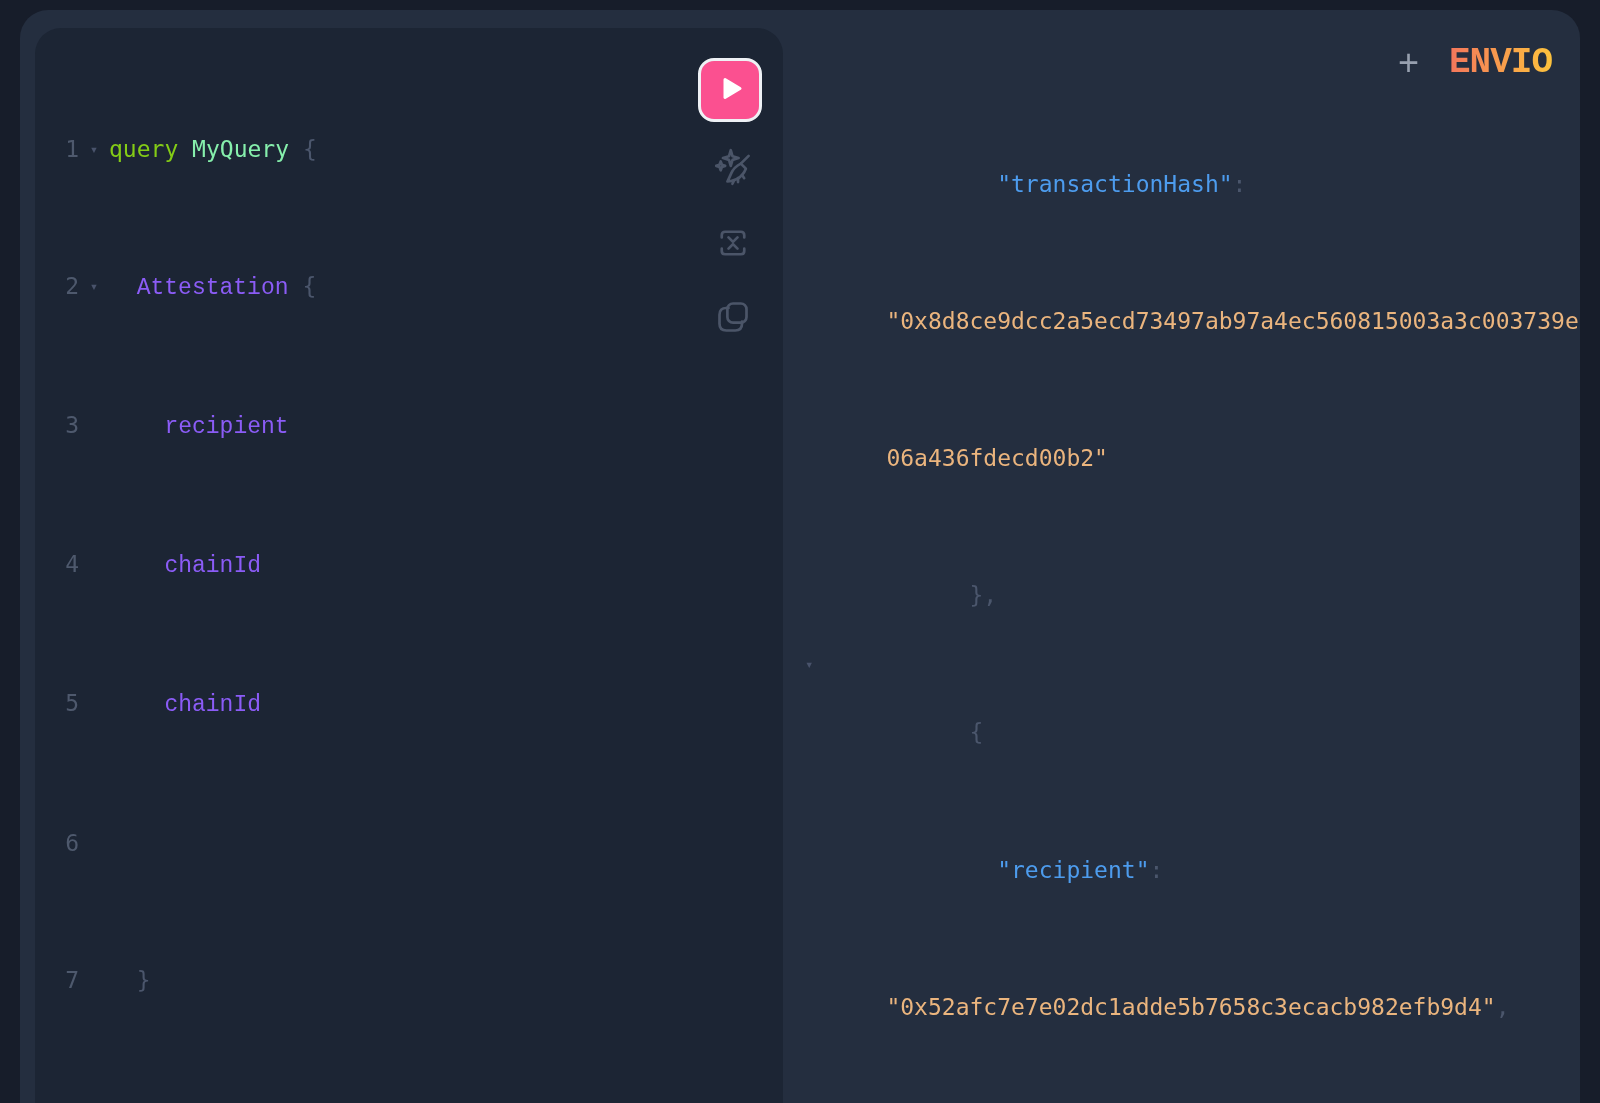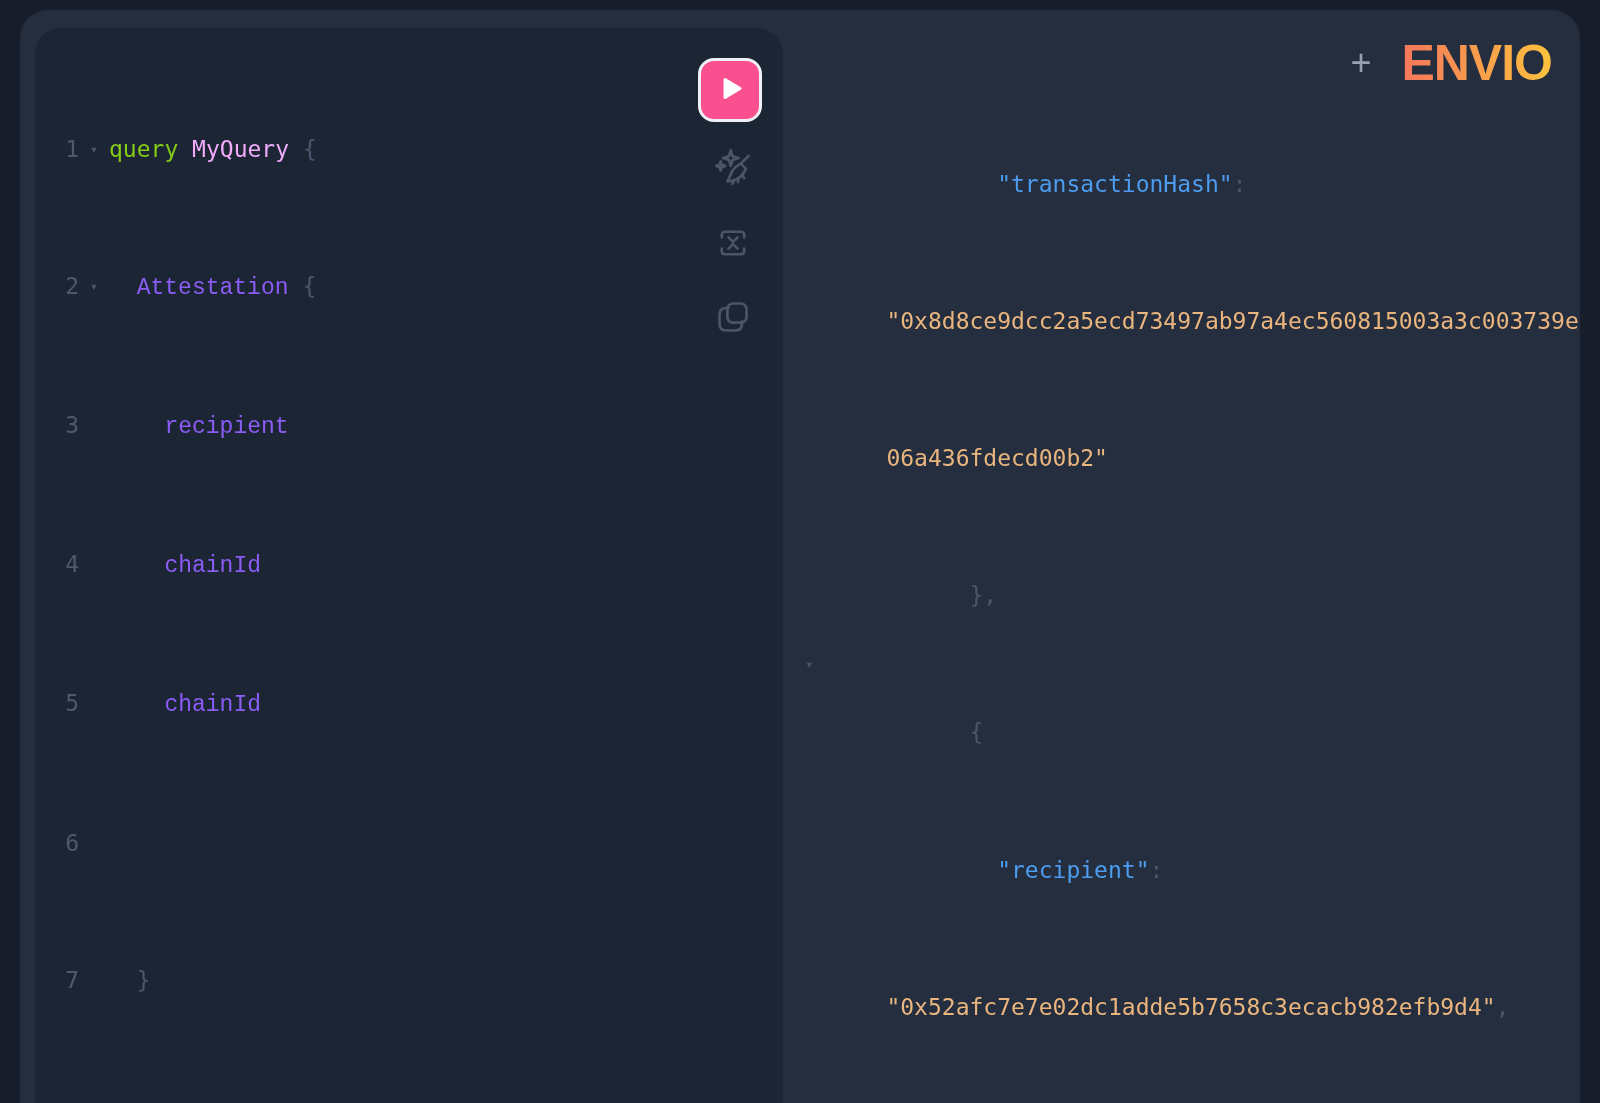--- a/index.html
+++ b/index.html
@@ -12,21 +12,21 @@
   .editor-pane{position:absolute;left:15px;top:18px;width:748px;height:1112px;
                background:#1c2534;border-radius:26px;}
   .editor-code{position:absolute;left:0;top:35px;right:0;
                font-family:"DejaVu Sans Mono","Liberation Mono",monospace;
                font-size:23px;line-height:34.3px;white-space:pre;}
   .eline{display:flex;}
   .eline .num{width:44px;text-align:right;color:#4e596d;flex:0 0 auto;}
   .eline .fold{width:30px;text-align:center;color:#49536b;font-size:14px;flex:0 0 auto;cursor:pointer;}
   .eline .code{white-space:pre;}
   .tok-kw{color:#84cc16;}
-  .tok-op{color:#f0abfc;}
+  .tok-op{color:#86efac;}
   .tok-fi{color:#8b5cf6;font-family:Liberation Mono, monospace;}
   .tok-pu{color:#4b566c;}
   .tok-ws{color:#4b566c;}
 
   
   .exec-btn{position:absolute;left:663px;top:30px;width:64px;height:64px;border-radius:16px;
             background:#fb5090;border:3px solid #eef1f5;display:flex;align-items:center;
             justify-content:center;cursor:pointer;}
   .side-icon{position:absolute;left:679px;width:38px;height:38px;display:flex;
              align-items:center;justify-content:center;cursor:pointer;}
@@ -42,21 +42,21 @@
                  font-size:23px;line-height:34.3px;}
   .rline{position:relative;padding-left:48px;white-space:pre;}
   .rline .fold{position:absolute;left:22px;top:0;color:#49536b;font-size:14px;cursor:pointer;}
   .tok-key{color:#4d9cee;}
   .tok-str{color:#ebb57e;}
 
   
   .brand-bar{position:absolute;top:26px;right:28px;display:flex;align-items:center;gap:30px;}
   .plus-btn{color:#97a0af;font-family:"Liberation Sans",sans-serif;font-size:36px;
             font-weight:400;line-height:36px;cursor:pointer;}
-  .brand{font-family:Liberation Sans, sans-serif;font-weight:900;font-size:50px;
+  .brand{font-family:Liberation Mono, monospace;font-weight:900;font-size:36px;
          letter-spacing:-1px;line-height:54px;
          background:linear-gradient(90deg,#f4765c 0%,#fcc23d 100%);
          -webkit-background-clip:text;background-clip:text;color:transparent;}
 </style>
 </head>
 <body>
 
 <div class="window">
 
   <div class="editor-pane">

